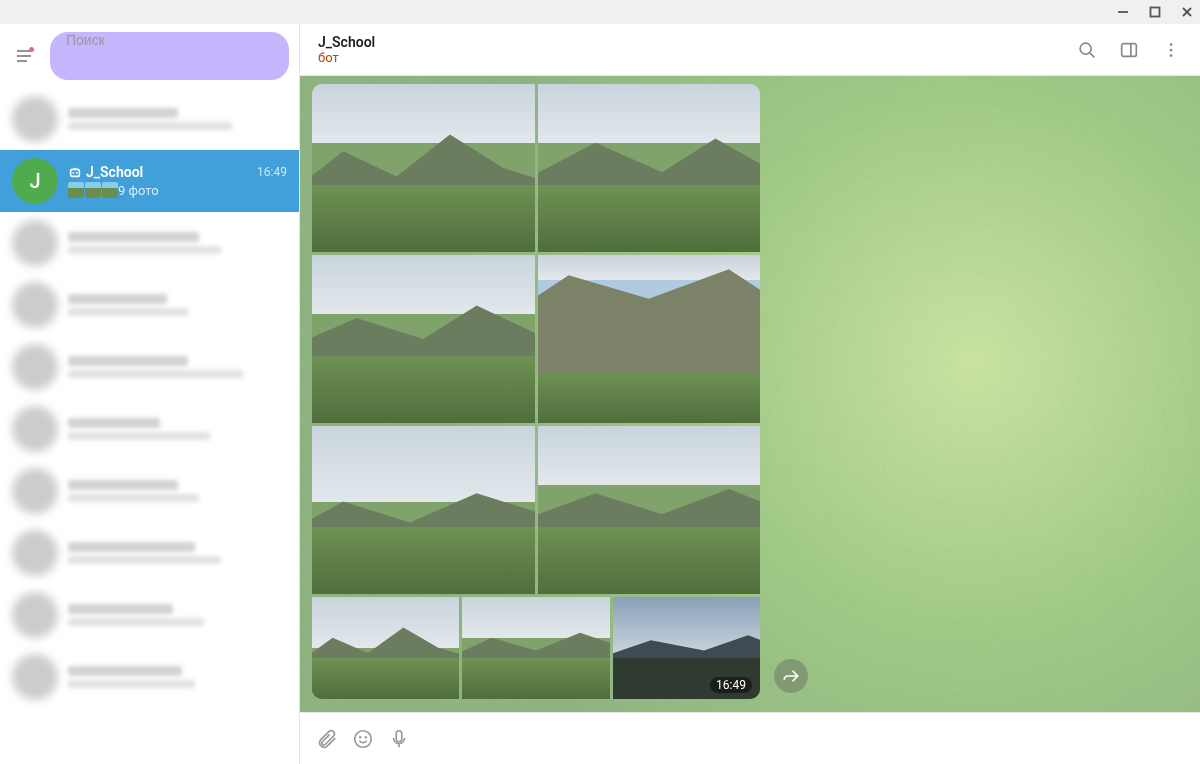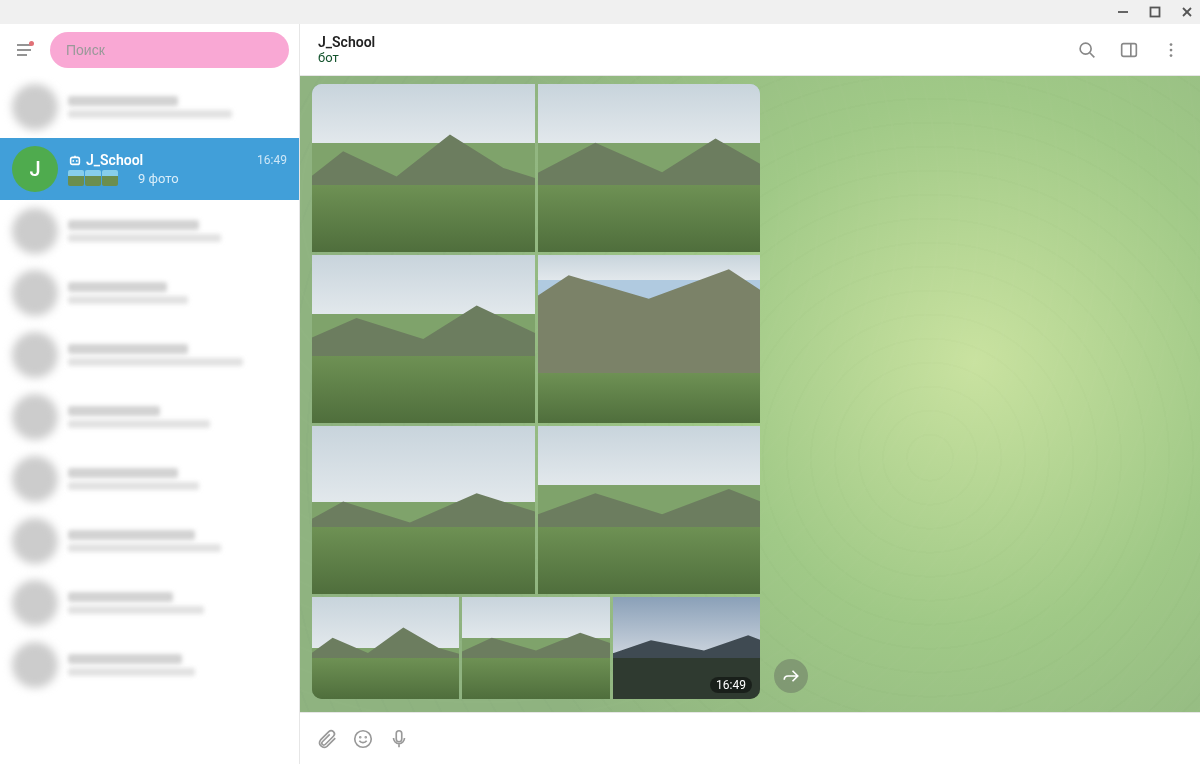--- a/index.html
+++ b/index.html
@@ -10,48 +10,48 @@
 .titlebar .winbtn { width: 14px; height: 14px; display: flex; align-items: center; justify-content: center; color: #555; cursor: pointer; font-size: 12px; }
 .titlebar .winbtn svg { width: 12px; height: 12px; }
 
 .app { display: flex; height: 740px; }
 
 
 .sidebar { width: 300px; border-right: 1px solid #e6e6e6; display: flex; flex-direction: column; background: #fff; }
 .sidebar-header { display: flex; align-items: center; padding: 8px 10px; gap: 12px; }
 .menu-btn { width: 28px; height: 28px; display: flex; align-items: center; justify-content: center; cursor: pointer; color: #888; position: relative; }
 .menu-btn::after { content: ""; position: absolute; top: 5px; right: 4px; width: 5px; height: 5px; background: #e17076; border-radius: 50%; }
-.search-box { flex: 1; height: 36px; background: #f9a8d4; border-radius: 18px; display: flex; align-items: center; padding: 0 16px; color: #999; font-size: 14px; }
+.search-box { flex: 1; height: 48px; background: #c4b5fd; border-radius: 18px; display: flex; align-items: flex-start; padding: 0 16px; color: #999; font-size: 14px; }
 .search-input { border: none; background: transparent; outline: none; width: 100%; font-size: 14px; color: #333; }
 .search-input::placeholder { color: #999; }
 
 .chatlist { flex: 1; overflow-y: hidden; }
 .chat-item { display: flex; align-items: center; padding: 8px 12px; cursor: pointer; height: 62px; }
 .chat-item.active { background: #419fd9; color: #fff; }
 .chat-avatar { width: 46px; height: 46px; border-radius: 50%; background: #ccc; flex-shrink: 0; margin-right: 10px; }
 .chat-avatar.green { background: #4fab4e; color: #fff; display: flex; align-items: center; justify-content: center; font-size: 20px; font-weight: 500; }
 .chat-content { flex: 1; min-width: 0; }
 .chat-top { display: flex; justify-content: space-between; align-items: center; }
 .chat-name { font-size: 14px; font-weight: 600; white-space: nowrap; overflow: hidden; text-overflow: ellipsis; display: flex; align-items: center; gap: 4px; }
 .chat-time { font-size: 12px; color: #a8a8a8; }
 .chat-item.active .chat-time { color: #cde7f7; }
-.chat-preview { font-size: 13px; color: #888; white-space: nowrap; overflow: hidden; text-overflow: ellipsis; display: flex; align-items: center; gap: 20px; margin-top: 2px; }
+.chat-preview { font-size: 13px; color: #888; white-space: nowrap; overflow: hidden; text-overflow: ellipsis; display: flex; align-items: center; gap: 0; margin-top: 2px; }
 .chat-item.active .chat-preview { color: #d9edf9; }
 .preview-thumbs { display: flex; gap: 1px; }
 .preview-thumb { width: 16px; height: 16px; background: linear-gradient(#87CEEB 40%, #6b8e4e 40%); border-radius: 2px; }
 .blur-name { background: rgba(180,180,180,0.6); height: 10px; border-radius: 2px; filter: blur(2px); }
 .blur-preview { background: rgba(200,200,200,0.55); height: 8px; border-radius: 2px; filter: blur(2px); margin-top: 4px; }
 .blur-avatar { filter: blur(4px); }
 
 
 .main { flex: 1; display: flex; flex-direction: column; position: relative; }
 .chat-header { height: 52px; border-bottom: 1px solid #e6e6e6; display: flex; align-items: center; padding: 0 18px; background: #fff; }
 .chat-header-info { flex: 1; }
 .chat-header-title { font-size: 14px; font-weight: 600; color: #222; }
-.chat-header-sub { font-size: 13px; color: #14532d; }
+.chat-header-sub { font-size: 13px; color: #c2410c; }
 .chat-header-actions { display: flex; gap: 20px; color: #888; }
 .chat-header-actions .iconbtn { cursor: pointer; display: flex; }
 
 .chat-body { flex: 1; background: #a8d08d; position: relative; overflow: hidden; }
 .chat-bg { position: absolute; inset: 0; background: radial-gradient(circle at 75% 45%, #c9e2a0 0%, #a0c987 35%, #8fb380 70%); opacity: 1; }
 .chat-bg::after { content: ""; position: absolute; inset: 0; background-image: repeating-radial-gradient(circle at 20% 20%, transparent 0 18px, rgba(255,255,255,0.03) 18px 20px), repeating-radial-gradient(circle at 70% 60%, transparent 0 22px, rgba(0,0,0,0.02) 22px 24px); opacity: 0.4; }
 
 .messages { position: relative; padding: 8px 12px; }
 .photo-group { width: 448px; display: flex; flex-direction: column; gap: 3px; border-radius: 10px; overflow: hidden; position: relative; }
 .photo-row { display: flex; gap: 3px; }

